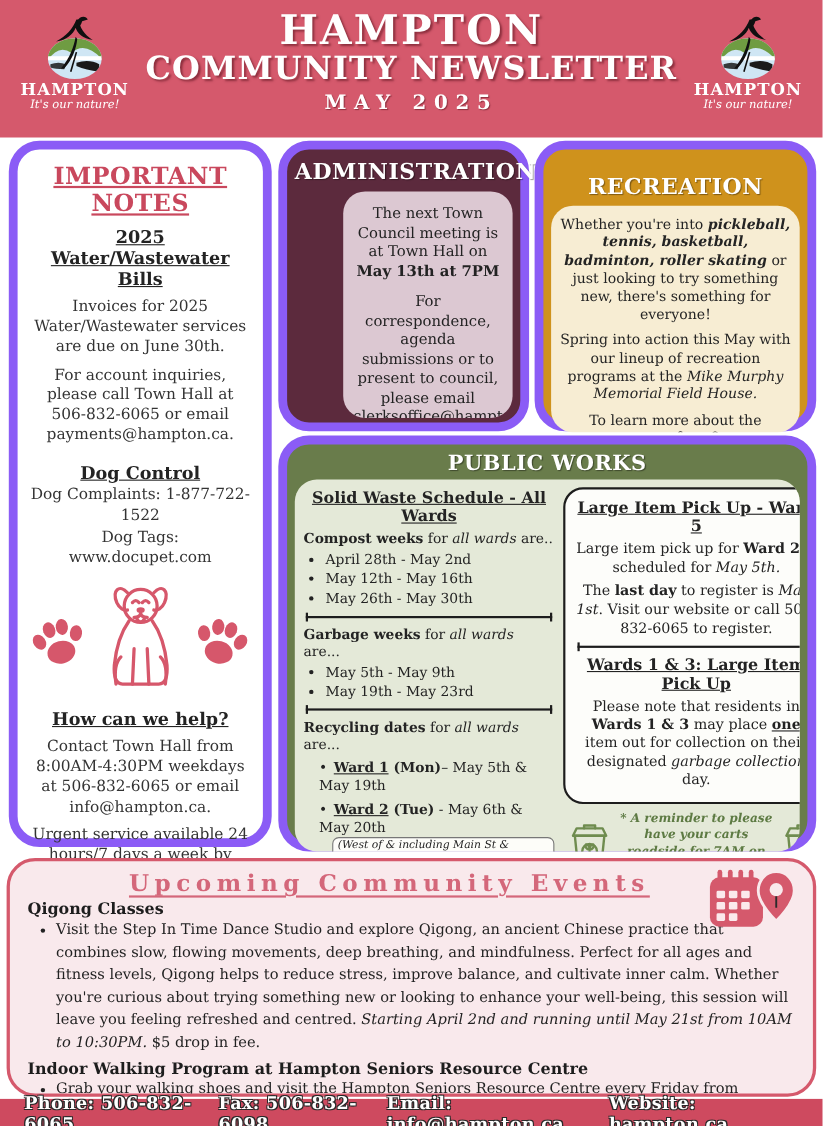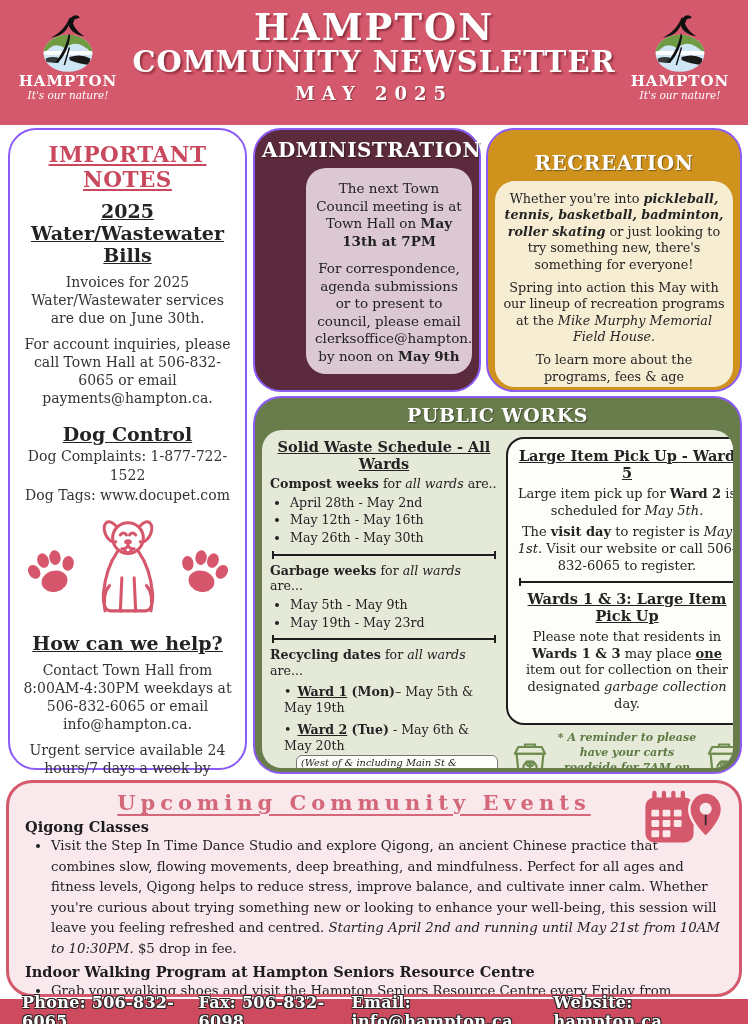--- a/index.html
+++ b/index.html
@@ -14,30 +14,30 @@
            text-shadow:2px 2px 2px rgba(70,5,15,.5);}
   .hdr .t3{font-size:18px;font-weight:bold;letter-spacing:7px;margin-top:6px;
            text-shadow:1px 1px 1px rgba(70,5,15,.5);}
   .logo{position:absolute;top:6px;width:116px;text-align:center;}
   .logo.lft{left:10px}.logo.rgt{right:10px}
   .logo svg{width:74px;height:68px;display:block;margin:0 auto;}
   .logo .lname{font-size:15px;font-weight:bold;letter-spacing:1px;line-height:1;color:#fff;}
   .logo .ltag{font-size:10.5px;font-style:italic;color:#fff;}
 
   
-  .card{position:absolute;border:2px solid #8b5cf6;border-radius:28px;box-sizing:border-box;}
+  .card{position:absolute;border:8px solid #8b5cf6;border-radius:28px;box-sizing:border-box;}
   .b{font-weight:bold}.i{font-style:italic}.bi{font-weight:bold;font-style:italic}.bu{font-weight:bold;text-decoration:underline}
   .hline{height:2px;background:#1d1d1d;position:relative;margin:7px 2px;}
   .hline::before,.hline::after{content:"";position:absolute;top:-3px;width:2px;height:8px;background:#1d1d1d;}
   .hline::before{left:0}.hline::after{right:0}
 
   
   #notes{left:8px;top:128px;width:239px;height:642px;background:#fff;padding:8px 10px;text-align:center;}
   #notes .title{font-size:21.5px;font-weight:bold;letter-spacing:.5px;color:#c9485d;text-decoration:underline;margin:4px 0 6px;}
-  #notes h3{font-size:19px;margin:8px 0 2px;text-decoration:underline;font-weight:bold;}
+  #notes h3{font-size:16px;margin:8px 0 2px;text-decoration:underline;font-weight:bold;}
   #notes p{font-size:14px;line-height:1.3;margin:7px 0;color:#333;}
   .dogart{display:flex;align-items:center;justify-content:center;gap:2px;margin:8px 0 2px;}
   .paw{width:56px;height:52px;}
   .paw.l{transform:rotate(-14deg)}.paw.r{transform:rotate(14deg)}
   .phoneart{margin-top:6px;}
 
   
   #admin{left:253px;top:128px;width:228px;height:264px;background:#5c2a3d;padding:6px 7px 9px;}
   .cardhead{color:#fff;font-weight:bold;text-align:center;font-size:20px;letter-spacing:.5px;margin:2px 0 6px;
             text-shadow:1px 1px 1px rgba(0,0,0,.4);}
@@ -258,21 +258,21 @@
           <div class="wardnote">(West of &amp; including Main St &amp; Centennial Rd)</div>
           
           
           
         </div>
 
         <div class="pwright">
           <div class="whitebox">
             <div class="shead">Large Item Pick Up - Ward 5</div>
             <p><span>Large item pick up for </span><span class="b">Ward 2</span><span> is scheduled for </span><span class="i">May 5th.</span></p>
-            <p><span>The </span><span class="b">visit day</span><span> to register is </span><span class="i">May 1st</span><span>. Visit our website or call 506-832-6065 to register.</span></p>
+            <p><span>The </span><span class="b">last day</span><span> to register is </span><span class="i">May 1st</span><span>. Visit our website or call 506-832-6065 to register.</span></p>
             <div class="hline"></div>
             <div class="shead">Wards 1 &amp; 3: Large Item Pick Up</div>
             <p><span>Please note that residents in </span><span class="b">Wards 1 &amp; 3</span><span> may place </span><span class="bu">one</span><span> item out for collection on their designated </span><span class="i">garbage collection</span><span> day.</span></p>
           </div>
           <div class="reminder">
             <svg width="44" height="52" viewBox="0 0 52 62">
                 <use href="#cartIcon"></use>
               </svg>
             <div class="rtxt">* A reminder to please have your carts roadside for 7AM on your scheduled collection day. *</div>
             <svg width="44" height="52" viewBox="0 0 52 62" style="transform:scaleX(-1)">

